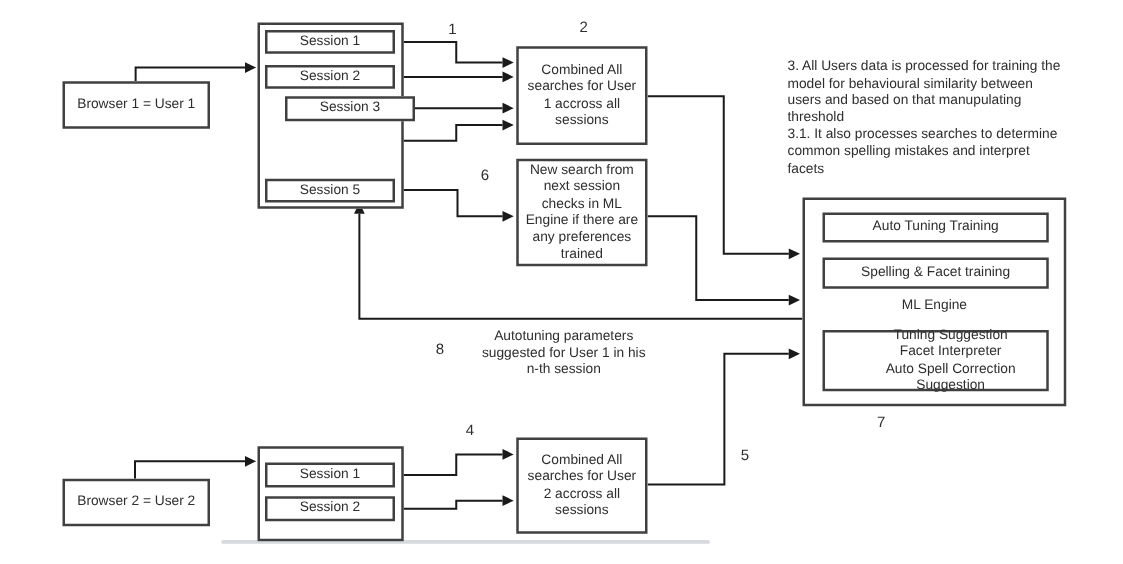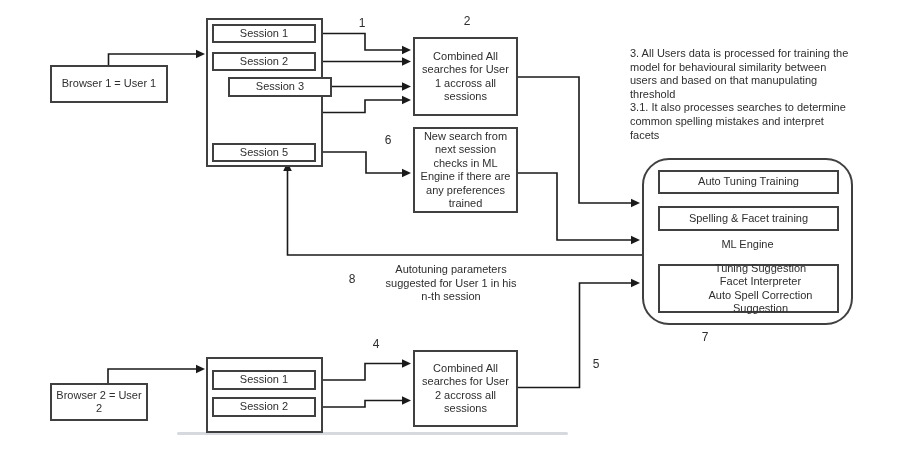--- a/index.html
+++ b/index.html
@@ -132,40 +132,40 @@
   </div>
 
   <div class="note-left" style="left:630px; top:47px; width:256px;">3. All Users data is processed for training the
 model for behavioural similarity between
 users and based on that manupulating
 threshold
 3.1. It also processes searches to determine
 common spelling mistakes and interpret
 facets</div>
 
-  <div class="box" style="left:642px; top:158px; width:211px; height:167px;border-radius:27px;">
+  <div class="box" style="left:642px; top:158px; width:211px; height:167px;">
     <div class="box" style="left:14px; top:10px; width:181px; height:24px;">
       <span>Auto Tuning Training</span>
     </div>
     <div class="box" style="left:14px; top:46px; width:181px; height:25px;">
       <span>Spelling &amp; Facet training</span>
     </div>
     <div class="ml-label" style="top:77px;">ML Engine</div>
     <div class="box" style="left:14px; top:104px; width:181px; height:49px;padding-left:24px;">
       <span>Tuning Suggestion
 Facet Interpreter
 Auto Spell Correction Suggestion</span>
     </div>
   </div>
 
   <div class="plain" style="left:451px; top:283px; width:190px; font-size:11px;">Autotuning parameters
 suggested for User 1 in his
 n-th session</div>
 
-  <div class="box" style="left:50px; top:383px; width:98px; height:38px;">
+  <div class="box" style="left:50px; top:383px; width:118px; height:38px;">
     <span>Browser 2 = User 2</span>
   </div>
 
   <div class="box group" style="left:206px; top:357px; width:117px; height:76px;"></div>
   <div class="box" style="left:212px; top:370px; width:104px; height:20px;">
     <span>Session 1</span>
   </div>
   <div class="box" style="left:212px; top:397px; width:104px; height:20px;">
     <span>Session 2</span>
   </div>

